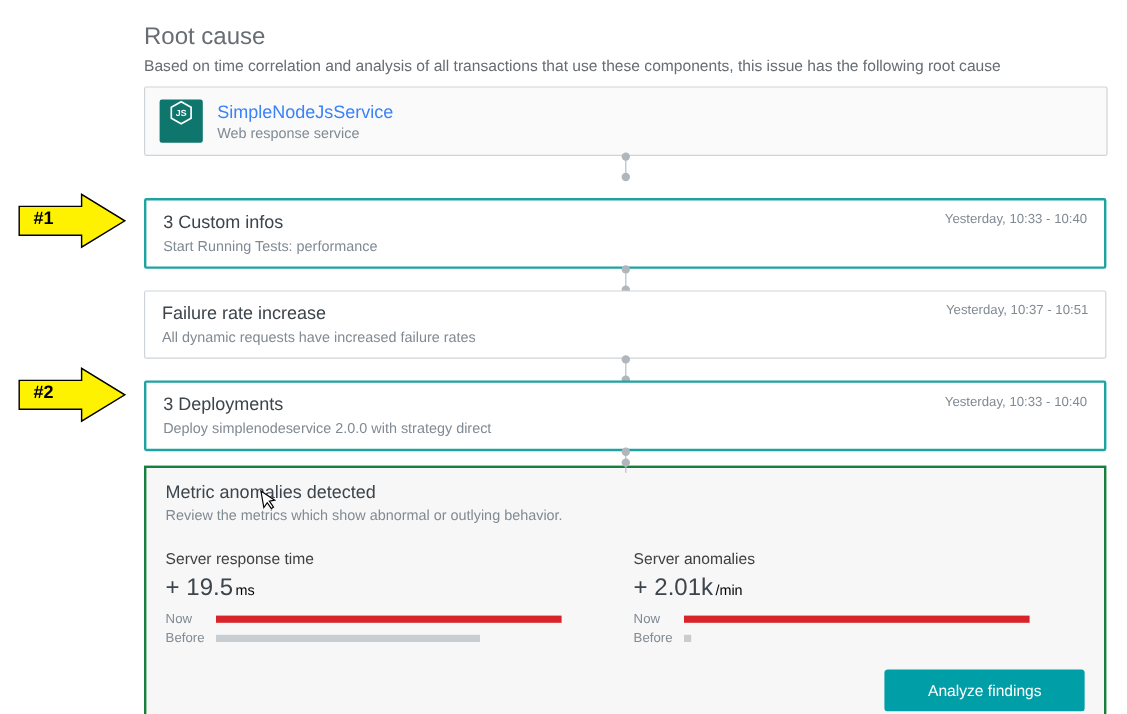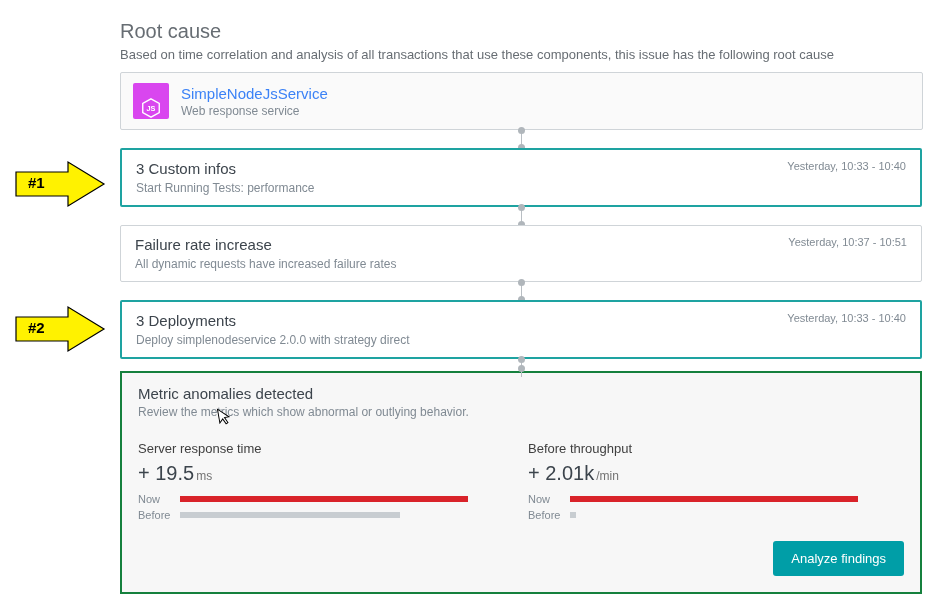--- a/index.html
+++ b/index.html
@@ -5,21 +5,21 @@
     * { box-sizing: border-box; margin: 0; padding: 0; }
     body { font-family: -apple-system, BlinkMacSystemFont, "Segoe UI", Arial, sans-serif; background: #fff; width: 939px; height: 595px; position: relative; overflow: hidden; }
 
     .page { position: absolute; left: 105px; top: 0; width: 833px; padding: 20px 0 0 15px; }
 
     .page-title { font-size: 20px; color: #676d73; font-weight: 400; }
     .page-subtitle { font-size: 13px; color: #676d73; margin-top: 4px; }
 
     .card { border: 1px solid #cfd4d8; border-radius: 2px; margin-top: 10px; padding: 10px 12px; background: #fafafa; position: relative; display:flex; align-items:center; width: 803px; }
 
-    .service-icon { width: 36px; height: 36px; background: #d946ef; border-radius: 2px; display:flex; align-items:flex-end; justify-content:center; margin-right: 12px; }
+    .service-icon { width: 36px; height: 36px; background: #0f766e; border-radius: 2px; display:flex; align-items:flex-start; justify-content:center; margin-right: 12px; }
     .service-icon svg { width: 22px; height: 22px; }
     .service-title { font-size: 15px; color: #3b82f6; }
     .service-sub { font-size: 12px; color: #808a93; margin-top: 2px; }
 
     .event-card { border: 2px solid #1ea3a1; background: #fff; border-radius: 2px; margin-top: 18px; padding: 10px 14px; width: 802px; display:flex; justify-content:space-between; align-items:flex-start; position:relative; }
     .event-plain { border: 1px solid #d0d5d9; }
     .event-title { font-size: 15px; color: #3c444c; }
     .event-sub { font-size: 12px; color: #808a93; margin-top: 4px; }
     .event-time { font-size: 11px; color: #808a93; text-align:right; white-space:nowrap; padding-left:10px; }
 
@@ -31,27 +31,27 @@
     .dot.mid { top: calc(50% - 3px); }
 
     .anomaly-card { border:2px solid #15803d; background:#f7f7f7; margin-top:0; padding: 12px 16px 16px 16px; width: 802px; }
     .anom-title { font-size: 15px; color: #3c444c; }
     .anom-sub { font-size: 12px; color: #808a93; margin-top: 3px; }
 
     .metrics-row { display:flex; gap: 40px; margin-top: 22px; }
     .metric { width: 350px; }
     .metric-label { font-size: 13px; color: #404040; }
     .metric-value { font-size: 20px; color: #3c444c; margin-top: 6px; }
-    .metric-unit { font-size: 12px; color: #737373; margin-left: 2px; }
+    .metric-unit { font-size: 12px; color: #000000; margin-left: 2px; }
     .bar-row { display:flex; align-items:center; margin-top: 8px; font-size: 11px; color: #808a93; }
     .bar-label { width: 42px; }
     .bar-fill-red { height: 6px; background: #d9232a; }
     .bar-fill-grey { height: 6px; background: #c8cdd1; }
 
-    .analyze-btn { margin-top: 20px; margin-left: auto; display:block; background:#009ea7; color:#fff; border:none; font-size:13px; padding: 10px 18px; border-radius:3px; cursor:pointer; float:right; }
+    .analyze-btn { margin-top: 20px; margin-left: auto; display:block; background:#009ea7; color:#fff; border:none; font-size:13px; padding: 10px 36px; border-radius:3px; cursor:pointer; float:right; }
 
     .arrow-annot { position:absolute; left: 12px; width: 96px; height: 48px; }
     .arrow-annot.a1 { top: 160px; }
     .arrow-annot.a2 { top: 305px; }
     .arrow-shape { fill:#fff200; stroke:#000; stroke-width:1.2; }
     .arrow-text { position:absolute; top: 14px; left: 16px; font-size: 15px; font-weight: bold; color:#000; }
 
     .cursor { position:absolute; left: 218px; top: 407px; font-size: 14px; color:#000; transform: rotate(-10deg); pointer-events:none; }
   </style>
 </head>
@@ -85,21 +85,21 @@
       <div class="service-title">SimpleNodeJsService</div>
       <div class="service-sub">Web response service</div>
     </div>
   </div>
 
   <div class="connector">
       <span class="dot top"></span>
       <span class="dot bot"></span>
     </div>
 
-  <div class="event-card" style="margin-top:0;">
+  <div class="event-card" style="margin-top:17px;">
     <div>
       <div class="event-title">3 Custom infos</div>
       <div class="event-sub">Start Running Tests: performance</div>
     </div>
     <div class="event-time">Yesterday, 10:33 - 10:40</div>
   </div>
 
   <div class="connector">
       <span class="dot top"></span>
       <span class="dot bot"></span>
@@ -145,21 +145,21 @@
           <div class="bar-label">Now</div>
           <div class="bar-fill-red" style="width:288px"></div>
         </div>
         <div class="bar-row" style="margin-top:4px;">
           <div class="bar-label">Before</div>
           <div class="bar-fill-grey" style="width:220px"></div>
         </div>
       </div>
 
       <div class="metric">
-        <div class="metric-label">Before throughput</div>
+        <div class="metric-label">Server anomalies</div>
         <div class="metric-value">
           <span>+ 2.01k</span><span class="metric-unit">/min</span>
         </div>
         <div class="bar-row">
           <div class="bar-label">Now</div>
           <div class="bar-fill-red" style="width:288px"></div>
         </div>
         <div class="bar-row" style="margin-top:4px;">
           <div class="bar-label">Before</div>
           <div class="bar-fill-grey" style="width:6px"></div>

